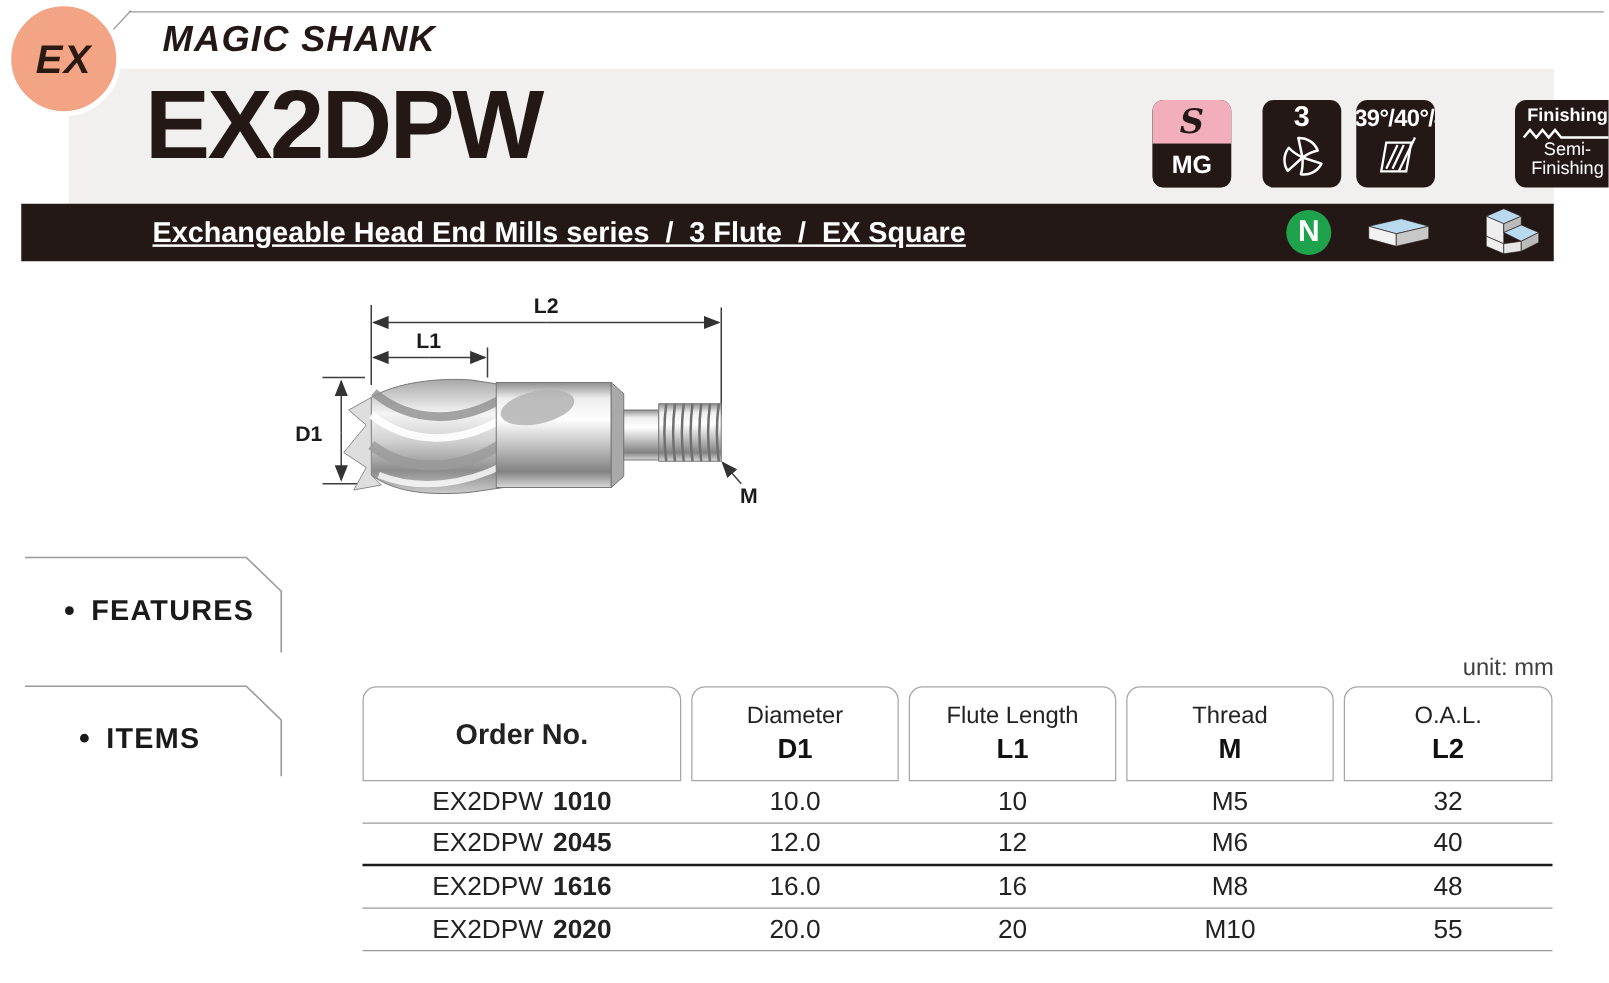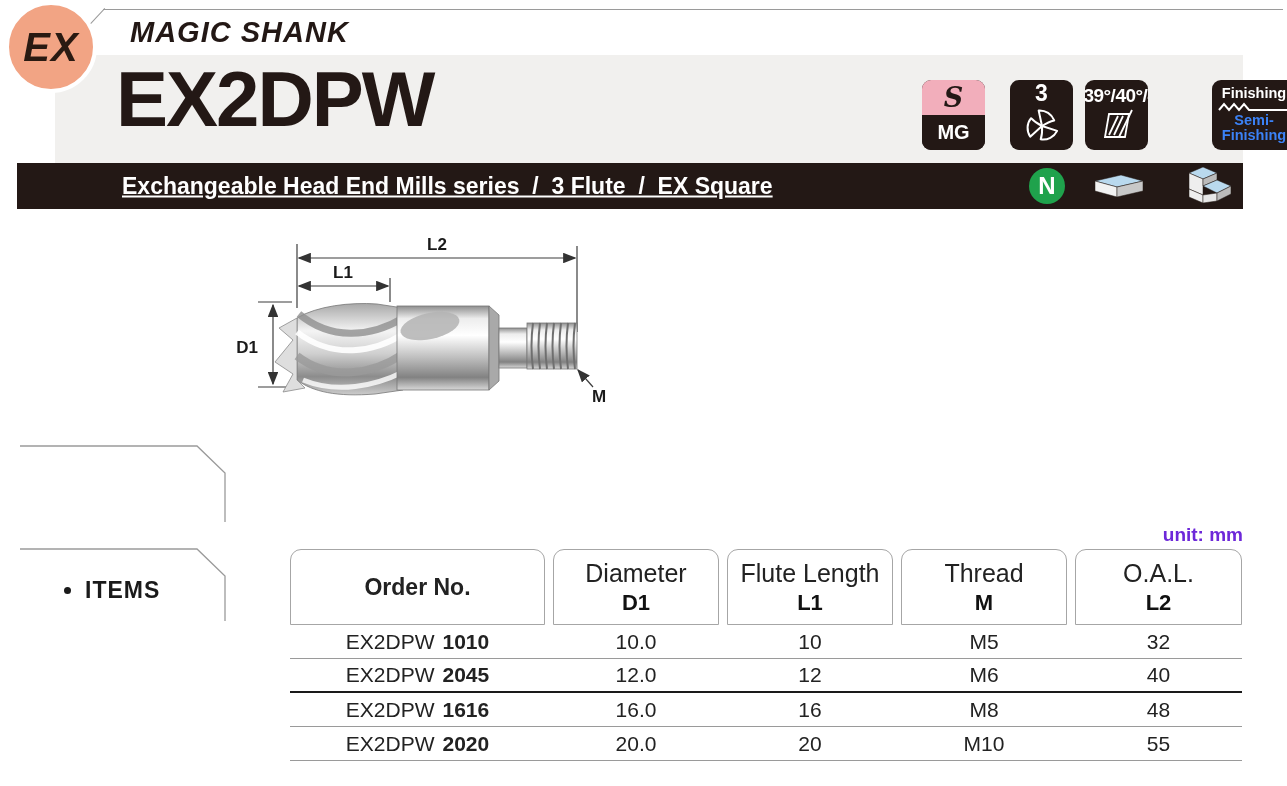--- a/index.html
+++ b/index.html
@@ -7,21 +7,21 @@
   .page { position:relative; width:1287px; height:786px; background:#fff; overflow:hidden; }
 
   
   .topline { position:absolute; left:103px; top:9px; width:1180px; border-top:1.5px solid #9a9a9a; }
   .diagline { position:absolute; left:84px; top:30px; width:30px; border-top:1.5px solid #9a9a9a;
               transform:rotate(-47deg); transform-origin:left top; }
 
   .ex-circle { position:absolute; left:5px; top:1px; width:92px; height:92px; border-radius:50%;
                background:#f2a484; border:4px solid #fff; display:flex; align-items:center; justify-content:center;
                z-index:6; }
-  .ex-circle span { font-style:italic; font-weight:900; font-size:40px; color:#2a1a12; letter-spacing:1px; }
+  .ex-circle span { font-style:italic; font-weight:900; font-size:32px; color:#2a1a12; letter-spacing:1px; }
 
   .series-title { position:absolute; left:130px; top:16px; font-size:29px; font-weight:800; font-style:italic;
                   color:#231815; letter-spacing:1px; }
 
   .gray-panel { position:absolute; left:55px; top:55px; width:1188px; height:108px; background:#f1f0ee; }
 
   .product-code { position:absolute; left:116px; top:60px; font-size:78px; font-weight:900; color:#231815;
                   letter-spacing:-2px; line-height:1; }
 
   
@@ -31,21 +31,21 @@
   .badge-smg .top { width:100%; height:35px; background:#f2aebb; display:flex; align-items:center; justify-content:center; }
   .badge-smg .top span { font-family:"DejaVu Serif", serif; font-weight:bold; font-style:italic; font-size:27px; color:#231815; }
   .badge-smg .bot { width:100%; height:35px; background:#231815; display:flex; align-items:center; justify-content:center; }
   .badge-smg .bot span { font-weight:bold; font-size:20px; color:#fff; letter-spacing:0px; }
   .badge-flute { left:1010px; width:63px; }
   .badge-flute .num { color:#fff; font-weight:bold; font-size:23px; margin-top:1px; line-height:1.1; }
   .badge-helix { left:1085px; width:63px; }
   .badge-helix .ang { color:#fff; font-weight:bold; font-size:19px; margin-top:5px; letter-spacing:-0.5px;padding-left:25px; }
   .badge-finish { left:1212px; width:84px; justify-content:flex-start; }
   .badge-finish .t1 { color:#fff; font-weight:bold; font-size:14.5px; margin-top:5px; }
-  .badge-finish .t2 { color:#3b82f6; font-weight:bold; font-size:14.5px; line-height:1.05; text-align:center; }
+  .badge-finish .t2 { color:#ffffff; font-weight:normal; font-size:14.5px; line-height:1.05; text-align:center; }
 
   
   .black-bar { position:absolute; left:17px; top:163px; width:1226px; height:46px; background:#231815; }
   .black-bar .bar-text { position:absolute; left:105px; top:50%; transform:translateY(-50%);
                          color:#fff; font-weight:bold; font-size:23px; white-space:pre;text-decoration:underline; }
   .n-circle { position:absolute; left:1012px; top:5px; width:36px; height:36px; border-radius:50%;
               background:#1fa24c; display:flex; align-items:center; justify-content:center; }
   .n-circle span { color:#fff; font-weight:bold; font-size:24px; }
   .bar-icon { position:absolute; }
   .icon-slab { left:1068px; top:9px; }
@@ -59,28 +59,28 @@
   
   .tab-outline { position:absolute; }
   .tab-title { position:absolute; display:flex; align-items:center; gap:14px; font-size:23px; font-weight:bold;
                color:#1a1a1a; letter-spacing:1px; }
   .dot { width:7px; height:7px; background:#1a1a1a; border-radius:50%; flex:0 0 auto; }
 
   .features-text { position:absolute; left:296px; top:443px; width:985px; }
   .feature-line { display:flex; align-items:flex-start; gap:13px; font-size:21px; color:#3a3a3a; line-height:30px; }
   .feature-line .dot { width:6px; height:6px; background:#555; margin-top:12px; }
 
-  .unit-note { position:absolute; right:44px; top:524px; font-size:19px; color:#6d28d9;font-weight:bold; }
+  .unit-note { position:absolute; right:44px; top:524px; font-size:19px; color:#404040; }
 
   
   .tbl-head { position:absolute; left:290px; top:549px; width:952px; height:76px; display:grid;
               grid-template-columns:255px 166px 166px 166px 167px; column-gap:8px; }
   .th { border:1px solid #a6a6a6; border-radius:11px 11px 0 0; display:flex; flex-direction:column;
         align-items:center; justify-content:center; background:#fff; }
-  .th .lbl { font-size:25px; color:#222; line-height:1.25; }
+  .th .lbl { font-size:19px; color:#222; line-height:1.25; }
   .th .sub { font-size:22px; font-weight:bold; color:#111; line-height:1.25; }
   .th.order .lbl { font-size:23px; font-weight:bold; }
   .tbl-body { position:absolute; left:290px; top:625px; width:952px; }
   .tr { display:grid; grid-template-columns:255px 166px 166px 166px 167px; column-gap:8px; height:34px;
         align-items:center; border-bottom:1px solid #9a9a9a; font-size:21px; color:#222; }
   .tr.thick { border-bottom:2px solid #1a1a1a; }
   .td { text-align:center; }
   .td.order { display:flex; justify-content:center; gap:8px; }
   .td.order .sz { font-weight:bold; }
 </style>
@@ -227,20 +227,24 @@
       <path d="M350,101 q-3,23 0,46"></path>
     </g>
 
     <line class="dim" x1="368" y1="165" x2="353" y2="148" marker-end="url(#arr)"></line>
     <text class="dimlabel" x="374" y="180" text-anchor="middle">M</text>
   </svg>
 
   <svg class="tab-outline" style="left:17px; top:440px;" width="215" height="85" viewBox="0 0 215 85">
     <polyline points="3,6 180,6 208,33 208,82" stroke="#9a9a9a" stroke-width="1.3" fill="none"></polyline>
   </svg>
+  <div class="tab-title" style="left:52px; top:475px;">
+    <span class="dot"></span>
+    <span>FEATURES</span>
+  </div>
 
   <div class="unit-note">unit: mm</div>
   <svg class="tab-outline" style="left:17px; top:543px;" width="215" height="80" viewBox="0 0 215 80">
     <polyline points="3,6 180,6 208,33 208,78" stroke="#9a9a9a" stroke-width="1.3" fill="none"></polyline>
   </svg>
   <div class="tab-title" style="left:64px; top:577px;">
     <span class="dot"></span>
     <span>ITEMS</span>
   </div>
 

